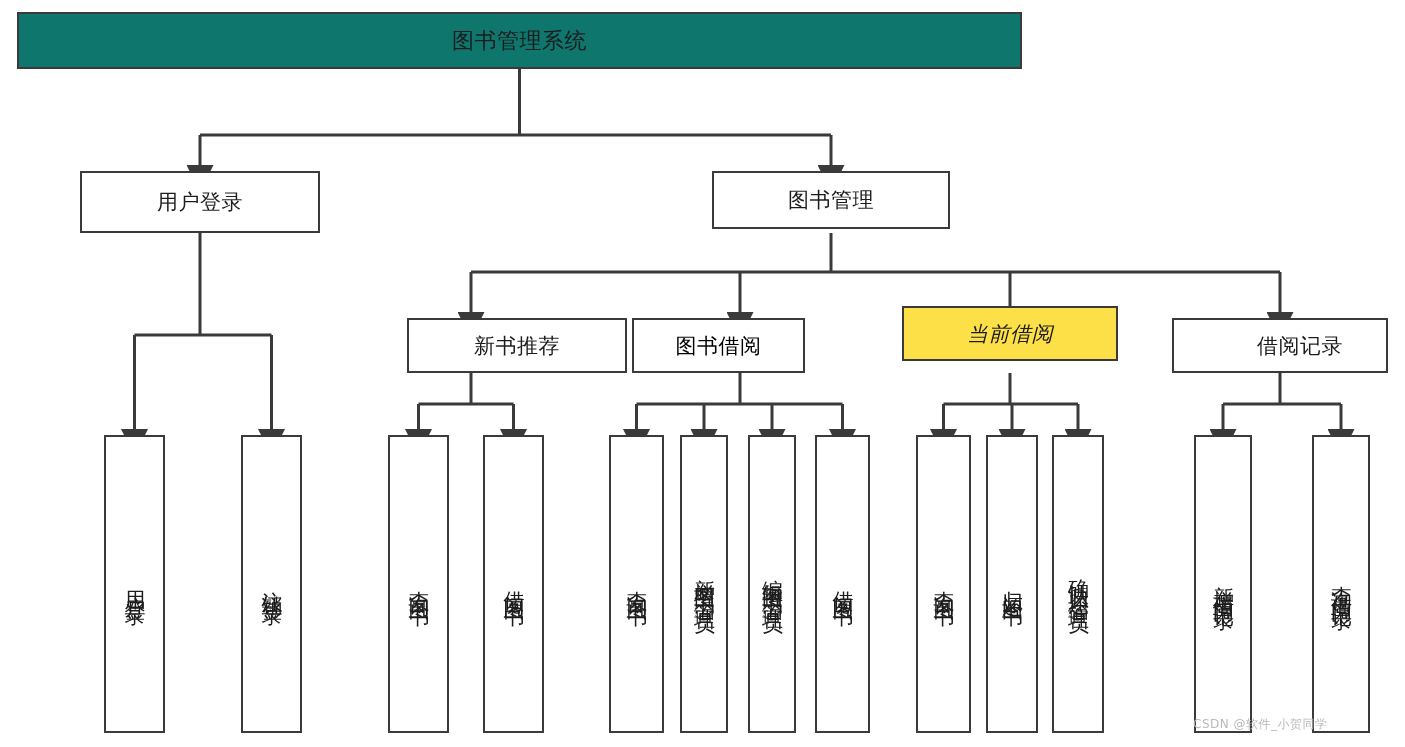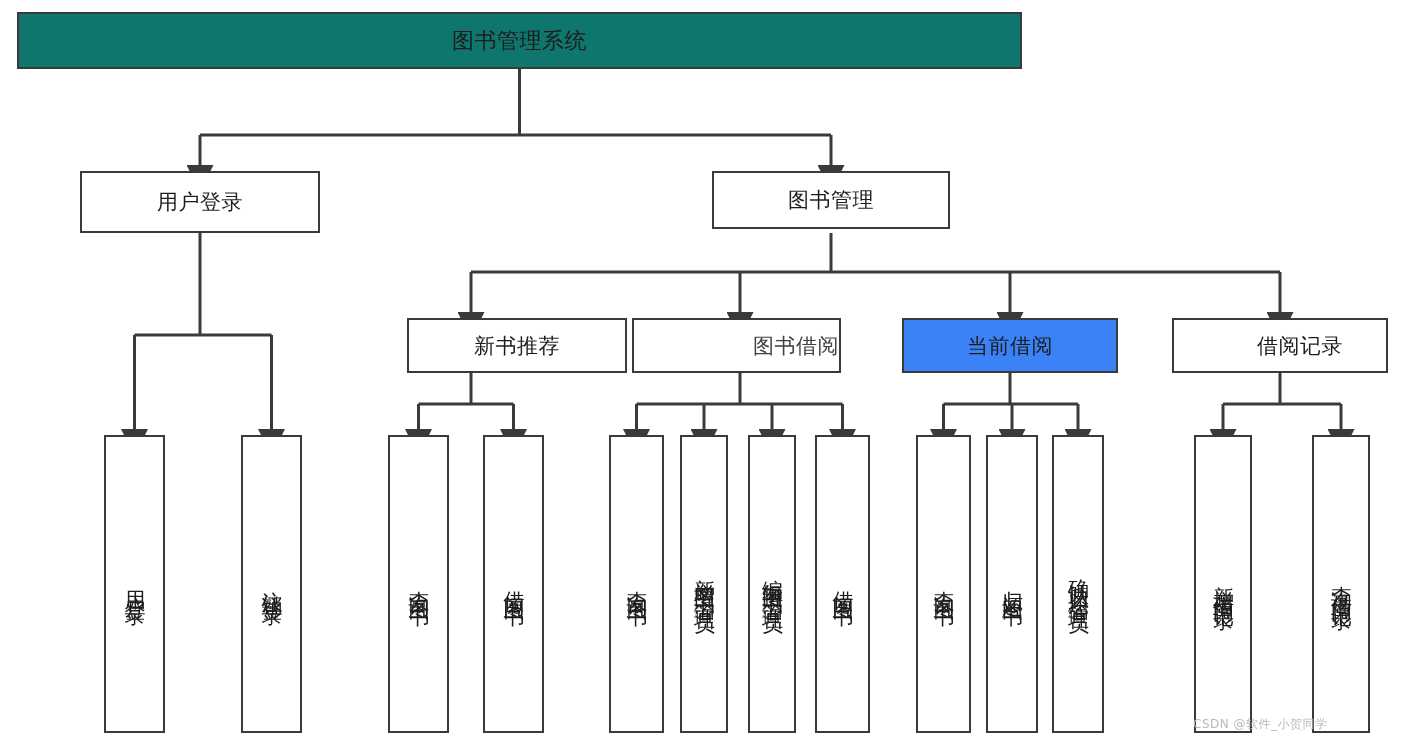--- a/index.html
+++ b/index.html
@@ -126,24 +126,24 @@
       </div>
       <div class="node horizontal" style="left: 80px; top: 171px; width: 240px; height: 62px; border-color: rgb(58, 58, 58); background: rgb(255, 255, 255); color: rgb(28, 28, 28);">
         <span class="node-label">用户登录</span>
       </div>
       <div class="node horizontal" style="left: 712px; top: 171px; width: 238px; height: 58px; border-color: rgb(58, 58, 58); background: rgb(255, 255, 255); color: rgb(28, 28, 28);">
         <span class="node-label">图书管理</span>
       </div>
       <div class="node horizontal" style="left: 361px; top: 318px; width: 220px; height: 55px; border-color: rgb(58, 58, 58); background: rgb(255, 255, 255); color: rgb(28, 28, 28); margin-left: 46px;">
         <span class="node-label">新书推荐</span>
       </div>
-      <div class="node horizontal" style="left: 632px; top: 318px; width: 209px; height: 55px; border-color: rgb(58, 58, 58); background: rgb(255, 255, 255); color: #404040; justify-content: flex-end;">
+      <div class="node horizontal" style="left: 632px; top: 318px; width: 173px; height: 55px; border-color: rgb(58, 58, 58); background: rgb(255, 255, 255); color: #000000;">
         <span class="node-label">图书借阅</span>
       </div>
-      <div class="node horizontal" style="left: 902px; top: 318px; width: 216px; height: 55px; border-color: rgb(58, 58, 58); background: #3b82f6; color: rgb(28, 28, 28);">
+      <div class="node horizontal" style="left: 902px; top: 306px; width: 216px; height: 55px; border-color: rgb(58, 58, 58); background: #fde047; color: rgb(28, 28, 28); font-style: italic;">
         <span class="node-label">当前借阅</span>
       </div>
       <div class="node horizontal" style="left: 1172px; top: 318px; width: 216px; height: 55px; border-color: rgb(58, 58, 58); background: rgb(255, 255, 255); color: rgb(28, 28, 28); padding-left: 40px;">
         <span class="node-label">借阅记录</span>
       </div>
       <div class="node vertical" style="left: 104px; top: 435px; width: 61px; height: 298px; border-color: rgb(58, 58, 58); background: rgb(255, 255, 255); color: rgb(28, 28, 28);">
         <span class="node-label">用户登录</span>
       </div>
       <div class="node vertical" style="left: 241px; top: 435px; width: 61px; height: 298px; border-color: rgb(58, 58, 58); background: rgb(255, 255, 255); color: rgb(28, 28, 28);">
         <span class="node-label">注销登录</span>

